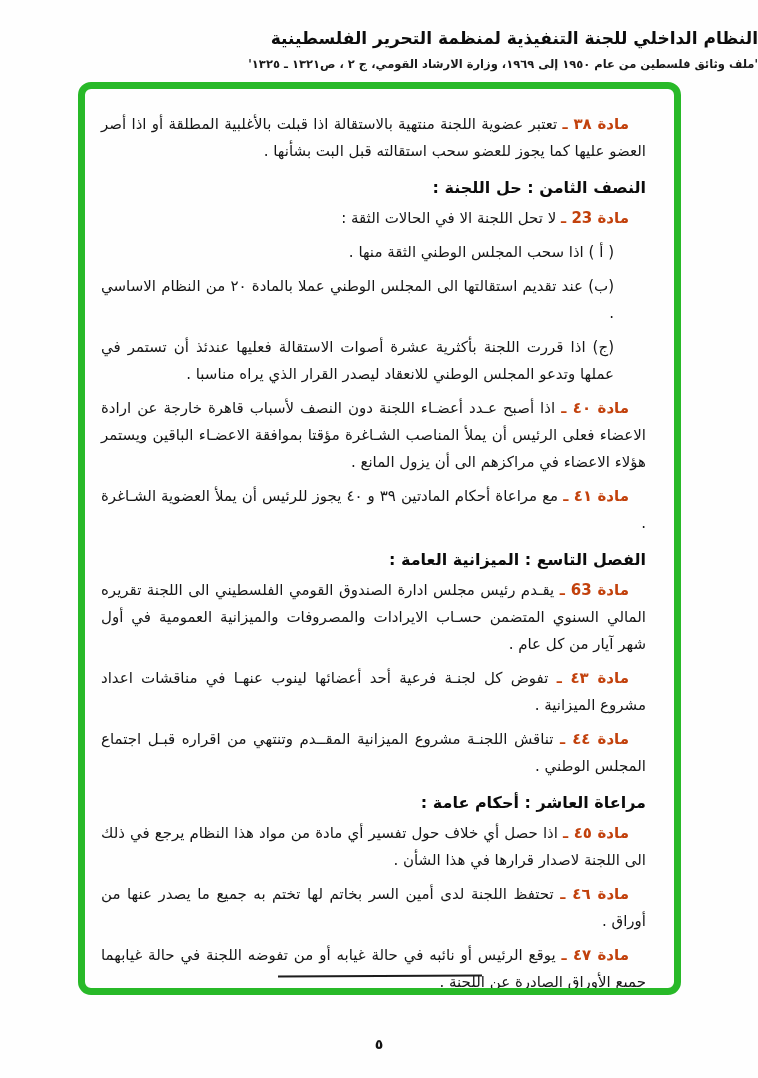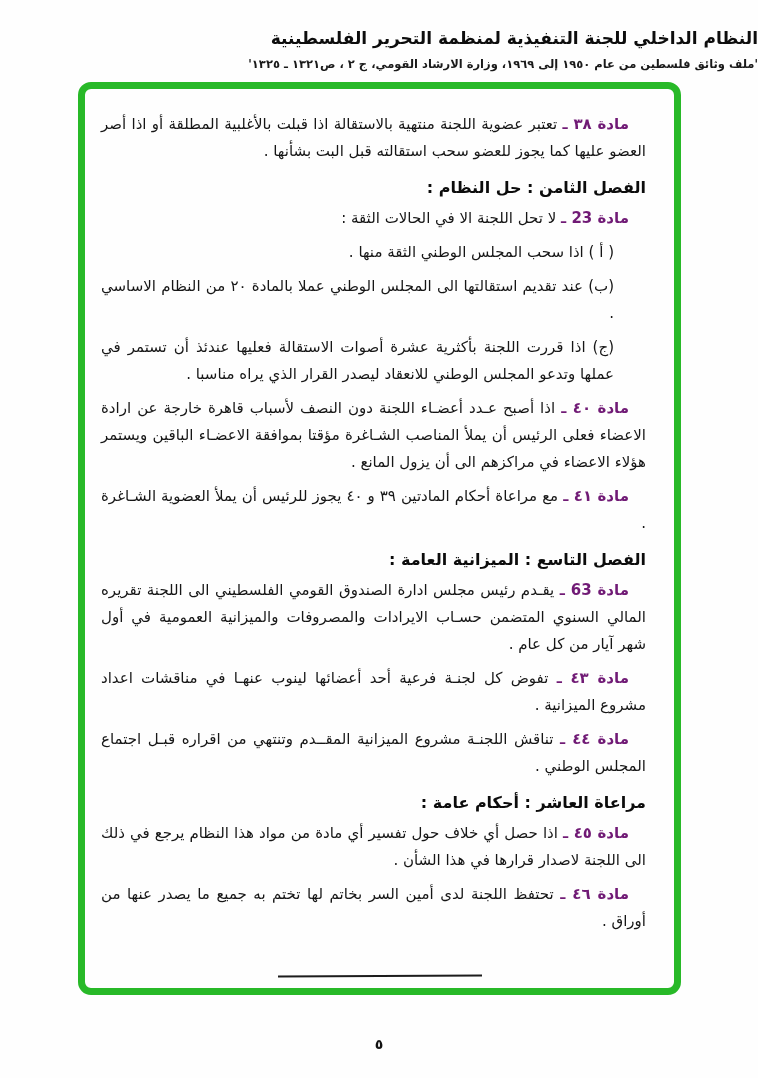--- a/index.html
+++ b/index.html
@@ -60,21 +60,21 @@
   .article {
     margin: 0 0 7px 0;
     font-size: 15px;
     line-height: 27px;
     text-align: justify;
     text-indent: 17px;
     color: #161616;
   }
   .article .lead {
     font-weight: 700;
-    color: #701a75;
+    color: #c2410c;
   }
   .chapter {
     margin: 13px 0 8px 0;
     font-size: 16px;
     font-weight: 700;
     color: #0c0c0c;
     text-align: right;
   }
   .list-item {
     margin: 0 0 7px 0;
@@ -120,21 +120,21 @@
     <div class="doc-source">'ملف وثائق فلسطين من عام ١٩٥٠ إلى ١٩٦٩، وزارة الارشاد القومي، ج ٢ ، ص١٣٢١ ـ ١٣٢٥'</div>
   </div>
 
   <div class="green-box">
 
     <p class="article">
       <b class="lead">مادة ٣٨ ـ</b>
       <span>تعتبر عضوية اللجنة منتهية بالاستقالة اذا قبلت بالأغلبية المطلقة أو اذا أصر العضو عليها كما يجوز للعضو سحب استقالته قبل البت بشأنها .</span>
     </p>
 
-    <h2 class="chapter">الفصل الثامن : حل النظام :</h2>
+    <h2 class="chapter">النصف الثامن : حل اللجنة :</h2>
 
     <p class="article">
       <b class="lead">مادة 23 ـ</b>
       <span>لا تحل اللجنة الا في الحالات الثقة :</span>
     </p>
 
     <p class="list-item">
       <span class="marker">( أ )</span>
       <span>اذا سحب المجلس الوطني الثقة منها .</span>
     </p>
@@ -181,19 +181,23 @@
     <p class="article">
       <b class="lead">مادة ٤٥ ـ</b>
       <span>اذا حصل أي خلاف حول تفسير أي مادة من مواد هذا النظام يرجع في ذلك الى اللجنة لاصدار قرارها في هذا الشأن .</span>
     </p>
 
     <p class="article">
       <b class="lead">مادة ٤٦ ـ</b>
       <span>تحتفظ اللجنة لدى أمين السر بخاتم لها تختم به جميع ما يصدر عنها من أوراق .</span>
     </p>
 
+    <p class="article">
+      <b class="lead">مادة ٤٧ ـ</b>
+      <span>يوقع الرئيس أو نائبه في حالة غيابه أو من تفوضه اللجنة في حالة غيابهما جميع الأوراق الصادرة عن اللجنة .</span>
+    </p>
 
     <div class="divider"></div>
   </div>
 
   <div class="page-number">٥</div>
 
 </div>
 
 </body></html>

